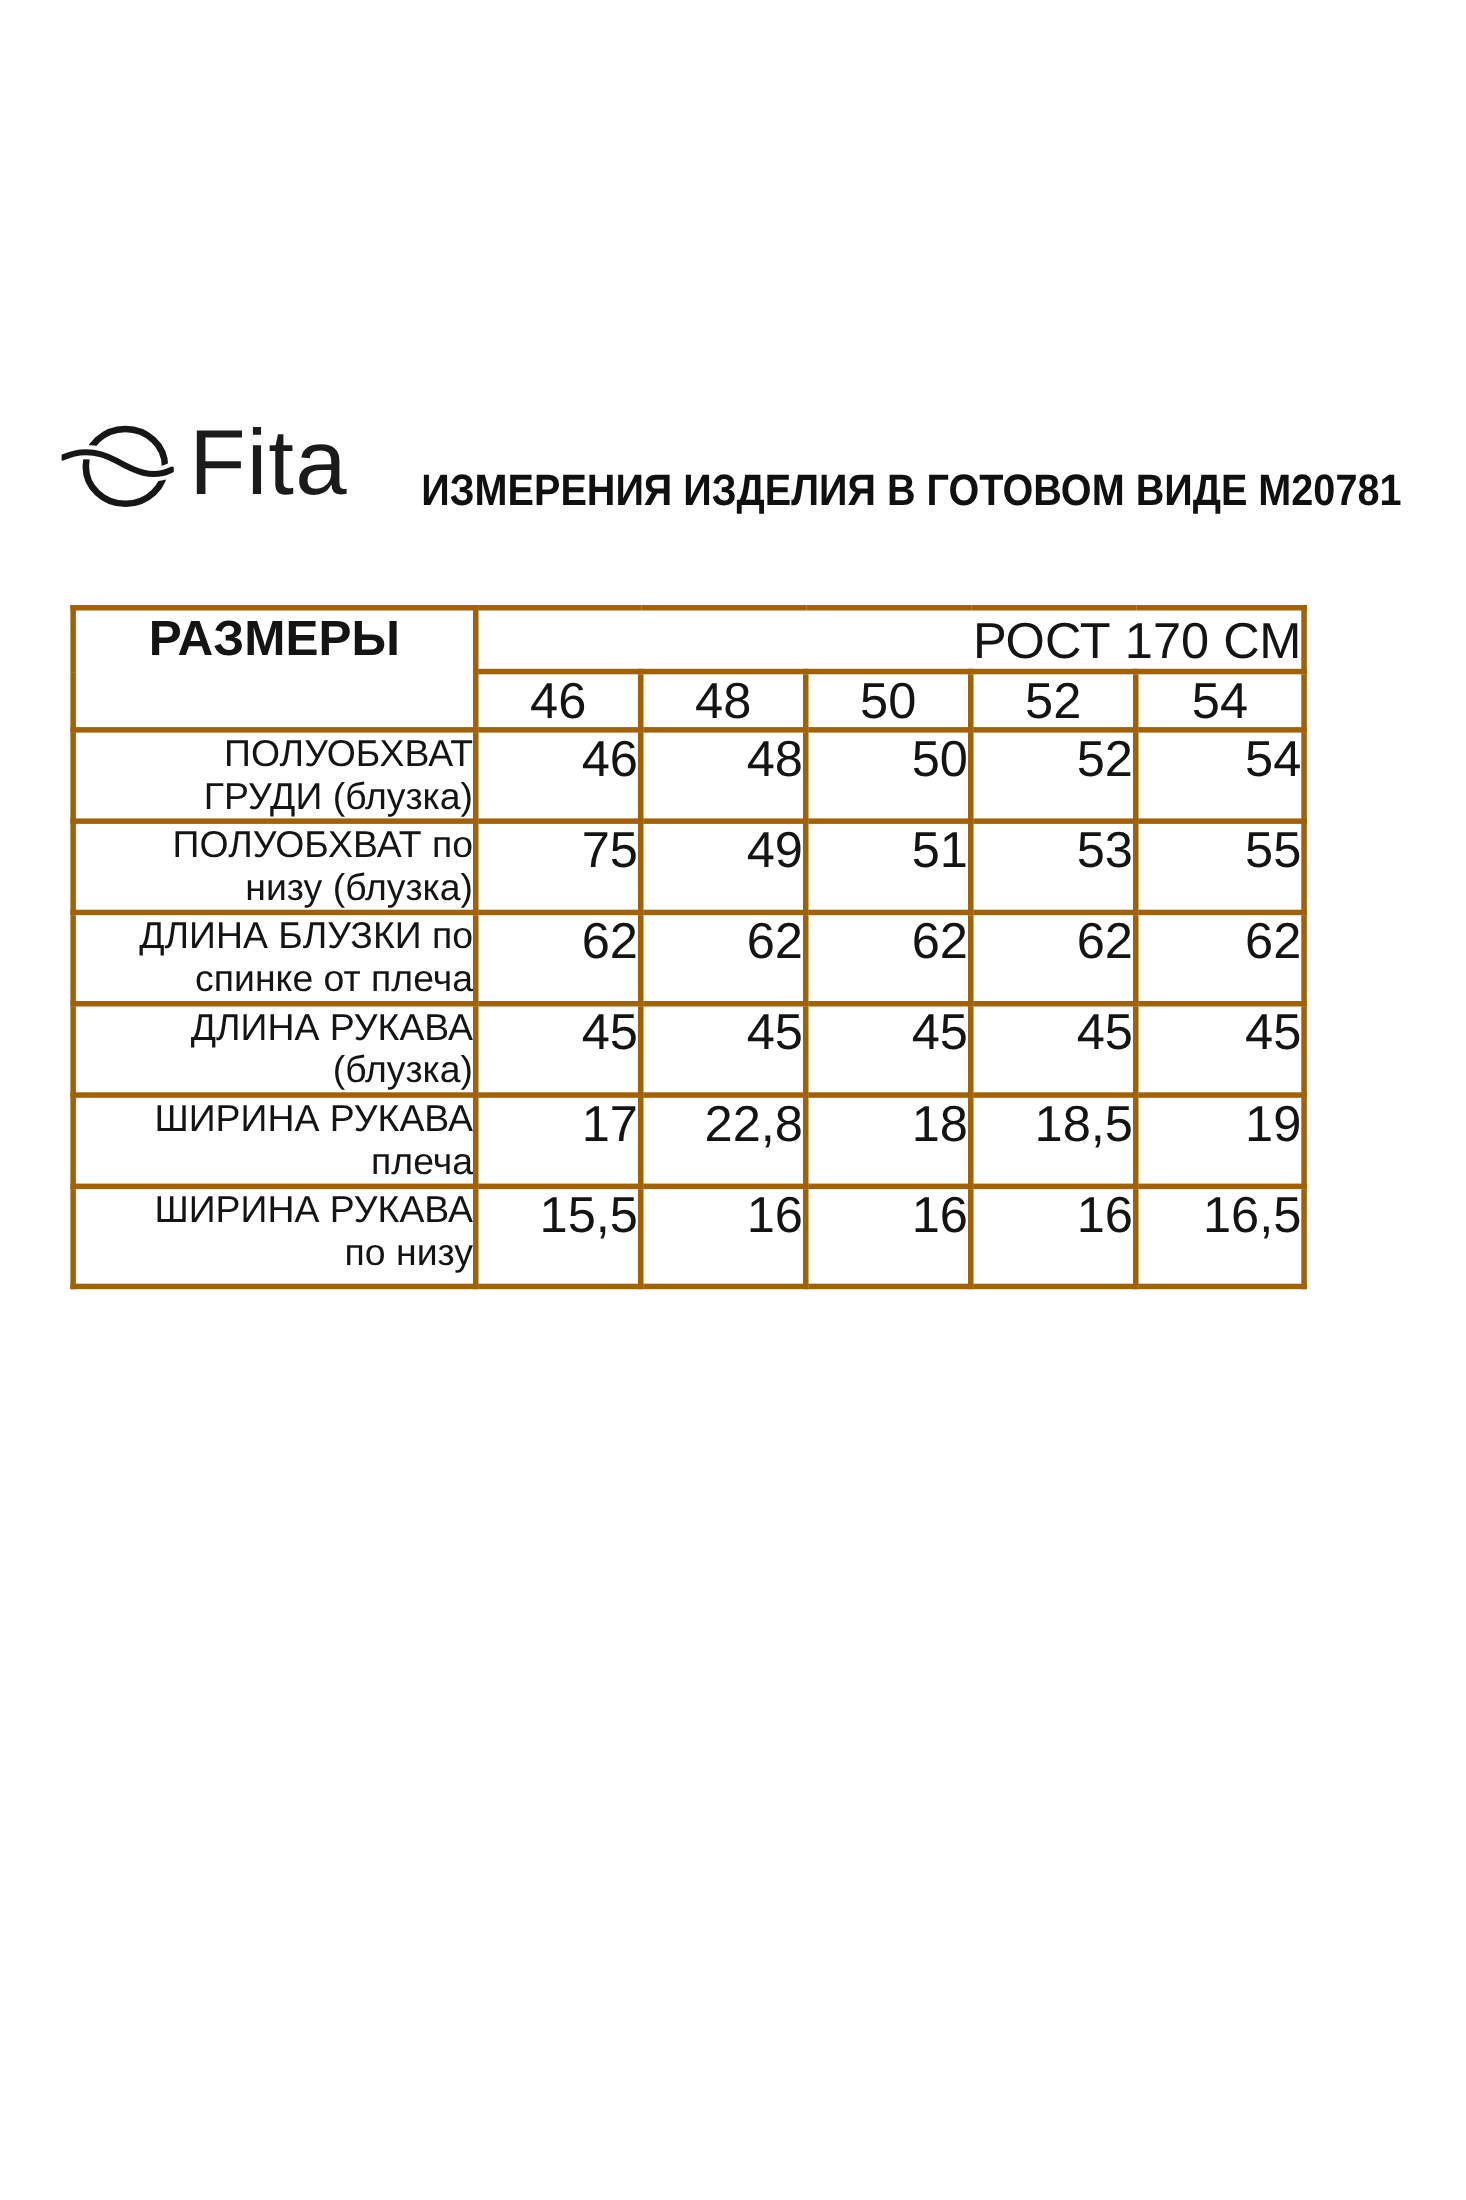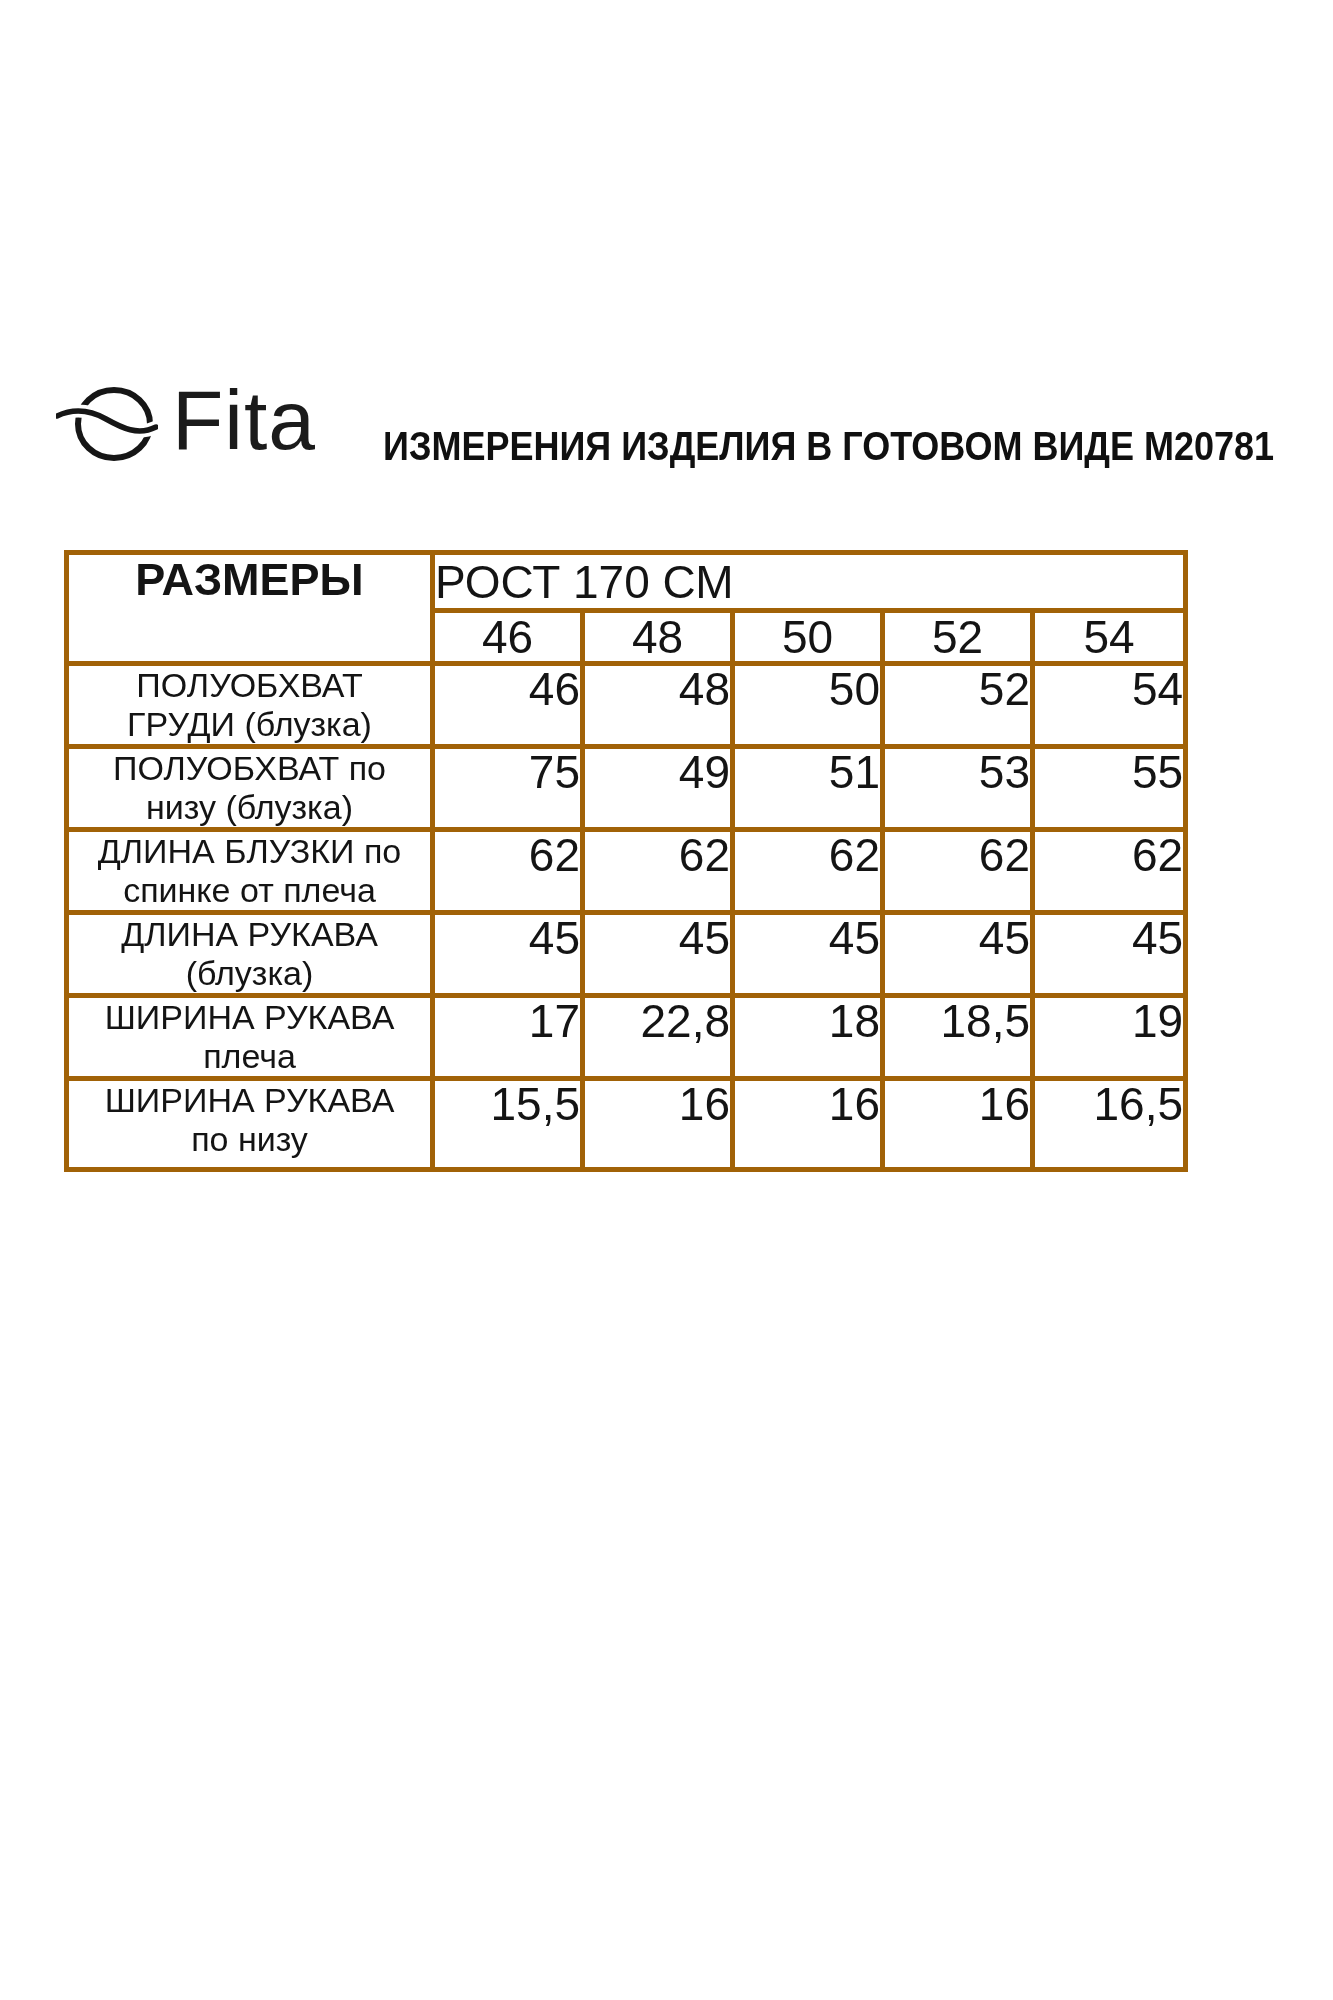--- a/index.html
+++ b/index.html
@@ -62,37 +62,37 @@
   .corner-header {
     vertical-align: top;
     text-align: center;
     font-weight: 700;
     font-size: 45px;
     line-height: 1.1;
     padding-top: 2px;
   }
   .group-header {
     height: 53px;
-    text-align: left;
+    text-align: right;
     vertical-align: middle;
     font-weight: 400;
     font-size: 46px;
     line-height: 1;
   }
   .size-col-header {
     height: 48px;
     text-align: center;
     vertical-align: middle;
     font-weight: 400;
     font-size: 46px;
     line-height: 1;
   }
   .row-label {
     vertical-align: top;
-    text-align: center;
+    text-align: right;
     font-weight: 400;
     font-size: 34px;
     line-height: 39px;
     padding: 3px 6px 3px 13px;
   }
   .value-cell {
     vertical-align: top;
     text-align: right;
     font-weight: 400;
     font-size: 46px;

